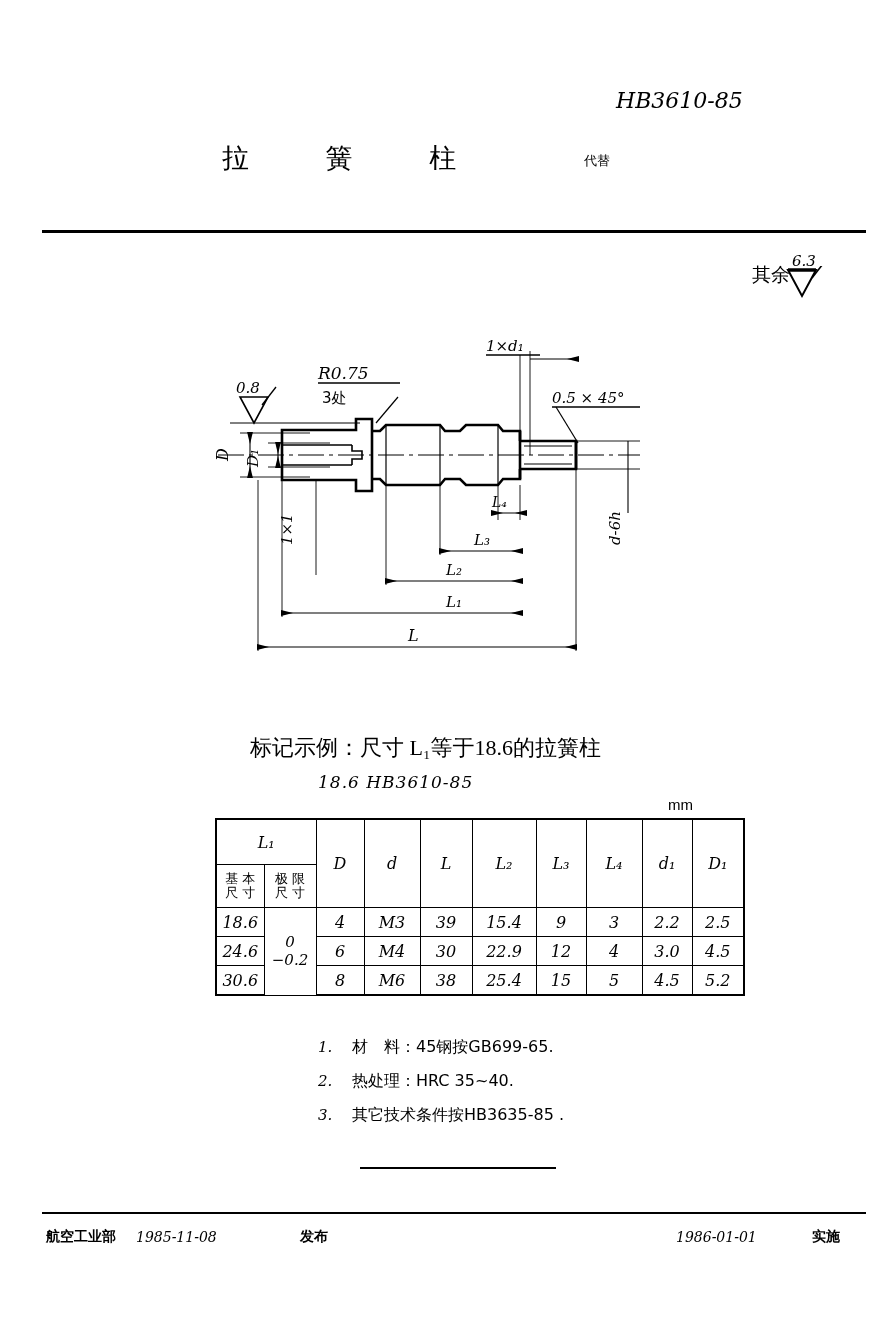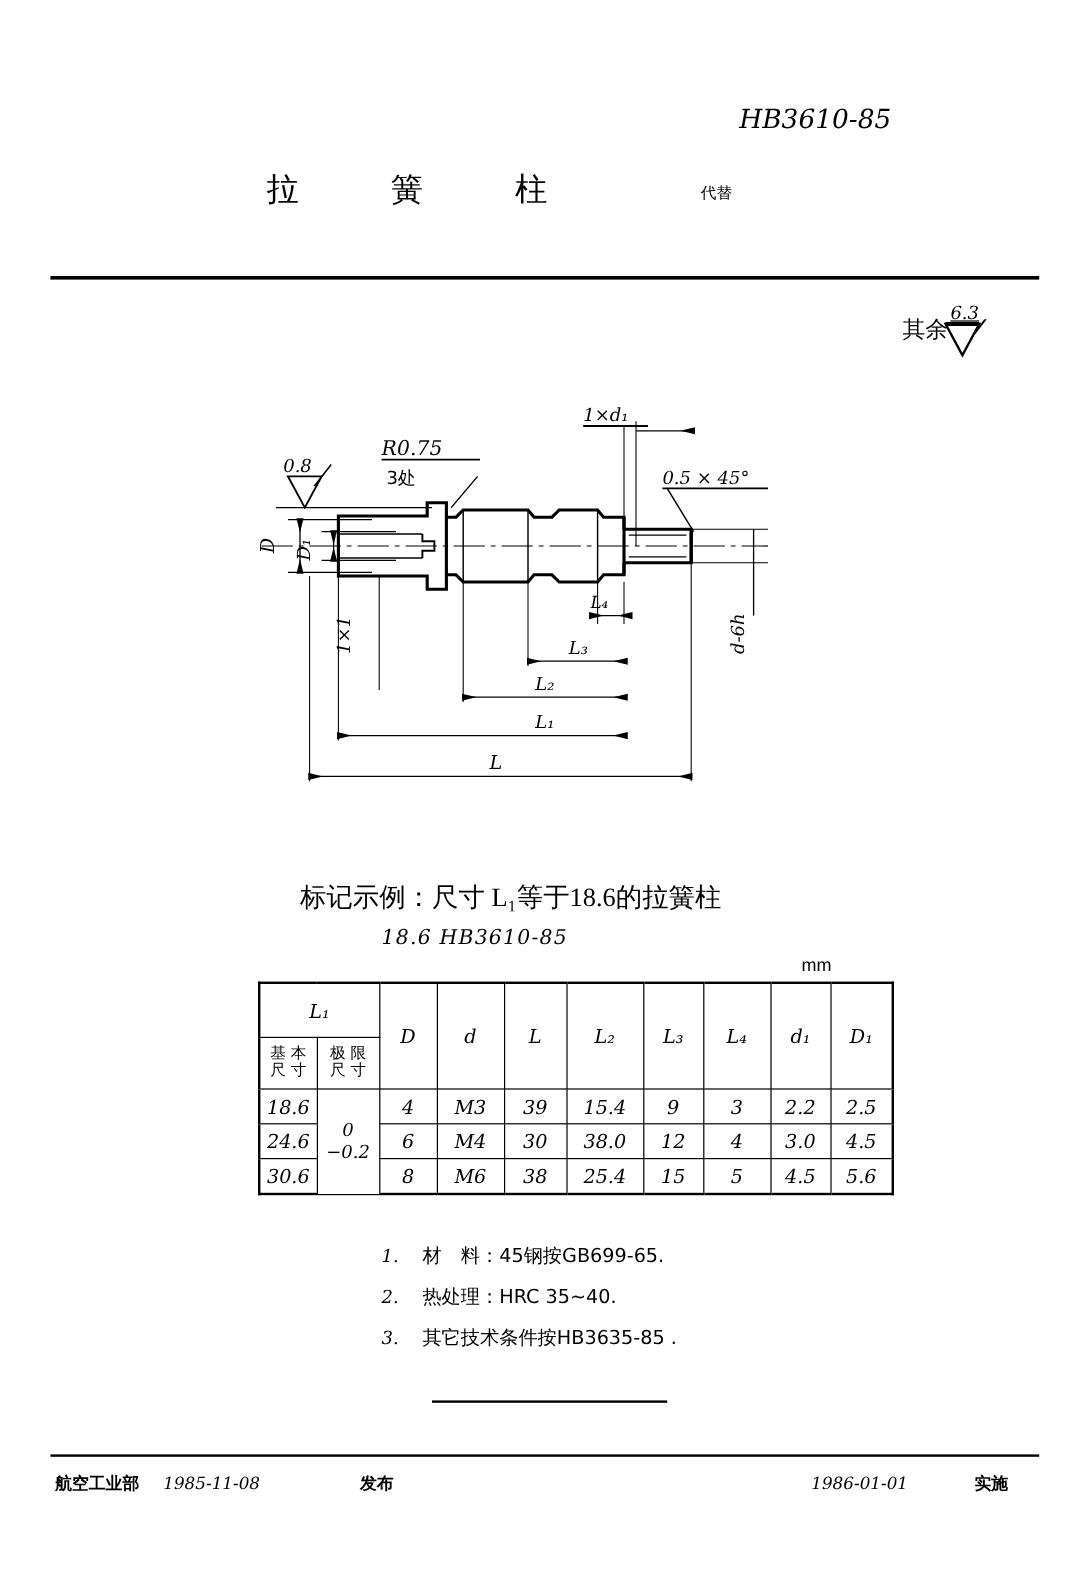--- a/index.html
+++ b/index.html
@@ -80,21 +80,20 @@
     font-family: "DejaVu Sans", sans-serif;
     font-size: 19px;
     white-space: nowrap;
   }
   .rough-val {
     position: absolute;
     left: 792px; top: 252px;
     font-family: "DejaVu Serif", serif;
     font-style: italic;
     font-size: 15px;
-    text-decoration: underline;
   }
 
   
   .drawing {
     position: absolute;
     left: 0; top: 255px;
     width: 896px; height: 440px;
   }
   .drawing svg { display: block; }
 
@@ -393,36 +392,36 @@
       <td>9</td>
       <td>3</td>
       <td>2.2</td>
       <td class="outer-right">2.5</td>
     </tr>
     <tr class="data-row">
       <td class="outer-left">24.6</td>
       <td>6</td>
       <td>M4</td>
       <td>30</td>
-      <td>38.0</td>
+      <td>22.9</td>
       <td>12</td>
       <td>4</td>
       <td>3.0</td>
       <td class="outer-right">4.5</td>
     </tr>
     <tr class="data-row">
       <td class="outer-left outer-bot">30.6</td>
       <td class="outer-bot">8</td>
       <td class="outer-bot">M6</td>
       <td class="outer-bot">38</td>
       <td class="outer-bot">25.4</td>
       <td class="outer-bot">15</td>
       <td class="outer-bot">5</td>
       <td class="outer-bot">4.5</td>
-      <td class="outer-bot outer-right">5.6</td>
+      <td class="outer-bot outer-right">5.2</td>
     </tr>
   </tbody>
     </table>
 
   <div class="notes">
     <div class="note-row">
       <span class="note-num">1.</span>
       <span>材　料：45钢按GB699-65.</span>
     </div>
     <div class="note-row">

